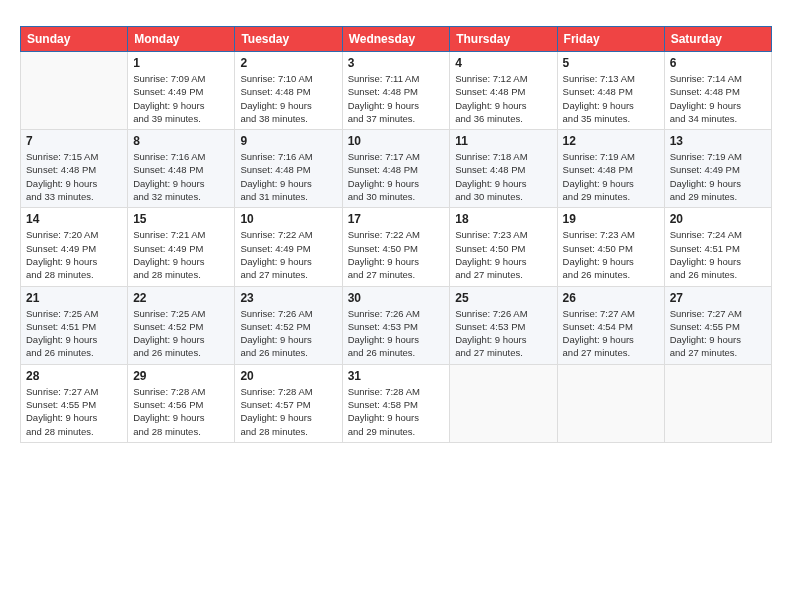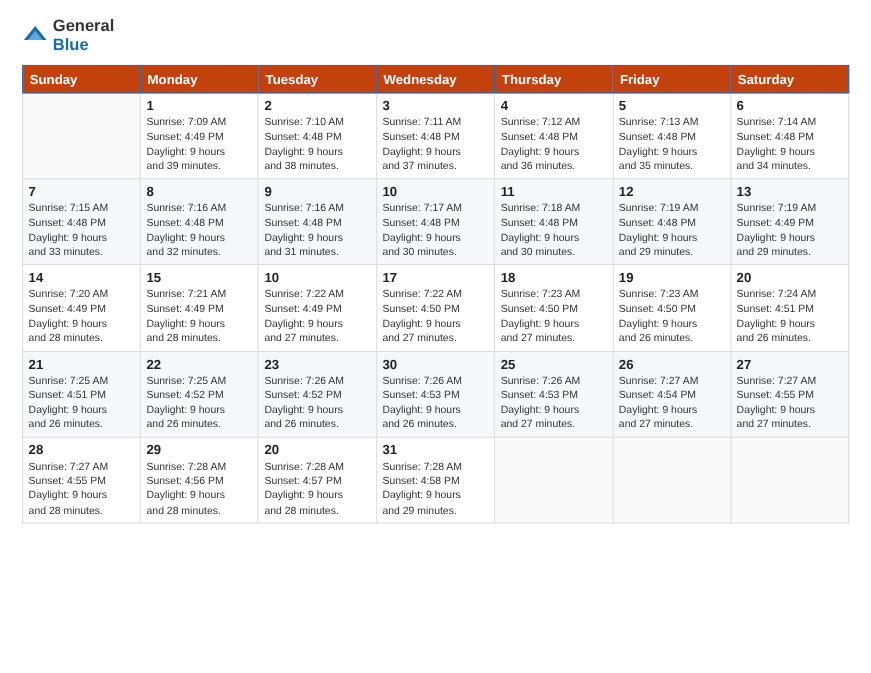--- a/index.html
+++ b/index.html
@@ -59,21 +59,21 @@
       font-size: 14px;
       color: #555;
       margin-top: 2px;
     }
     .calendar {
       width: 100%;
       border-collapse: collapse;
       border: 1px solid #ccc;
     }
     .calendar thead tr th {
-      background: #c2410c;
+      background: #ef4444;
       color: #fff;
       font-size: 12px;
       font-weight: bold;
       padding: 5px 6px;
       text-align: left;
       border: 1px solid #2d6aaf;
     }
     .calendar tbody tr td {
       border: 1px solid #ddd;
       vertical-align: top;
@@ -99,30 +99,20 @@
     }
     .empty-cell {
       background: #f9f9f9 !important;
     }
   </style>
 </head>
 <body>
 
 <div class="page">
   <div class="header">
-    <div class="logo">
-      <svg class="logo-icon" viewBox="0 0 28 28">
-        <polygon points="14,3 26,18 2,18" fill="#1a6aaa"></polygon>
-        <polygon points="14,8 22,18 6,18" fill="#5aaae0"></polygon>
-      </svg>
-      <div class="logo-text">
-        <span class="logo-general">General</span>
-        <span class="logo-blue">Blue</span>
-      </div>
-    </div>
     <div class="title-block">
     </div>
   </div>
 
   <table class="calendar">
     <thead>
       <tr id="header-row">
           <th>Sunday</th>
           <th>Monday</th>
           <th>Tuesday</th>

